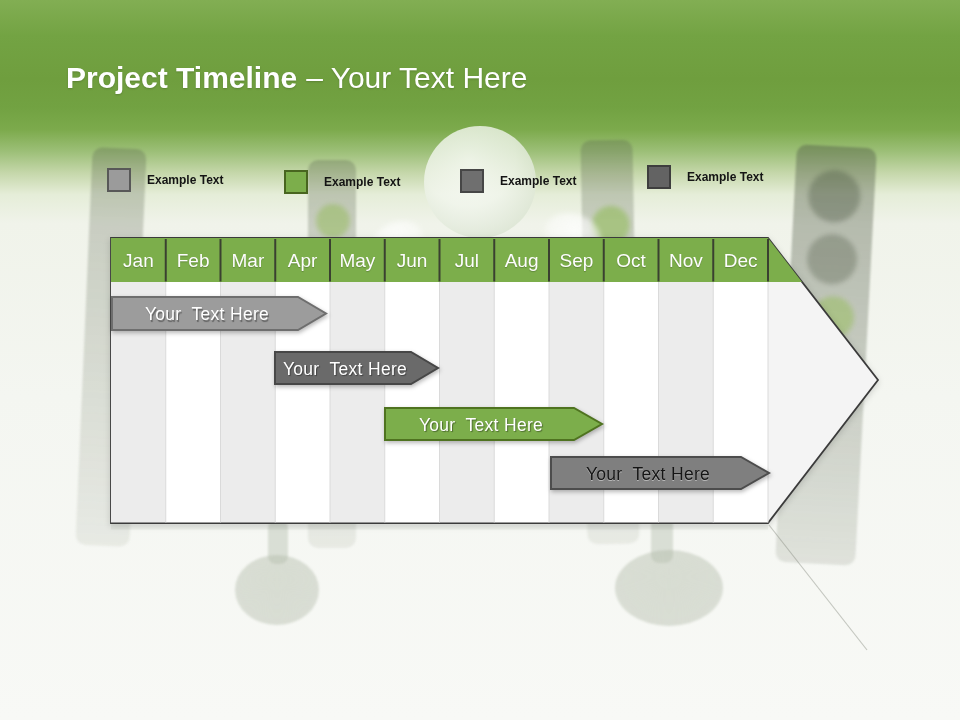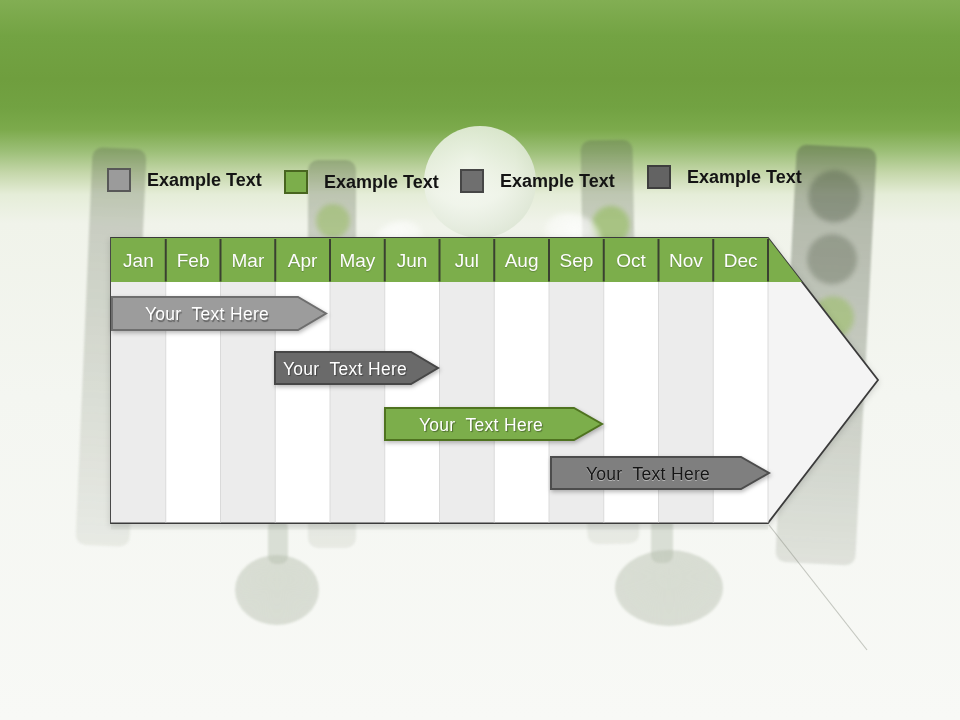--- a/index.html
+++ b/index.html
@@ -26,21 +26,21 @@
 
   
   .title{position:absolute;left:66px;top:61px;z-index:3;color:#ffffff;font-size:30px;
     text-shadow:0 1px 2px rgba(0,0,0,.18);white-space:nowrap;}
   .title .bold{font-weight:700;}
   .title .reg{font-weight:400;margin-left:9px;}
 
   
   .legend-item{position:absolute;z-index:3;display:flex;align-items:center;}
   .swatch{width:20px;height:20px;border:2px solid #555;flex:0 0 auto;}
-  .legend-label{margin-left:16px;font-size:18px;font-weight:700;color:#141414;white-space:nowrap;}
+  .legend-label{margin-left:16px;font-size:12px;font-weight:700;color:#141414;white-space:nowrap;}
 
   
   svg.gantt{position:absolute;left:0;top:0;z-index:2;}
   .arrow-outline{filter:drop-shadow(0 2px 3px rgba(0,0,0,.15));}
   .gridline{stroke:#dadada;stroke-width:1;}
   .hdr-div{stroke:#3a4130;stroke-width:2;}
   .month{font-size:19px;fill:#fdfdfd;text-anchor:middle;text-shadow:0 1px 1px rgba(0,0,0,.22);}
   .bar{stroke-width:2;filter:drop-shadow(1px 2px 2px rgba(0,0,0,.28));}
   .bar-label{font-size:17.5px;text-anchor:middle;white-space:pre;letter-spacing:.3px;}
   .lbl-light{text-shadow:1px 1.5px 1px rgba(0,0,0,.38);}
@@ -65,20 +65,23 @@
     <span class="lens" style="left:24px;top:150px;width:42px;height:42px;background:rgba(150,190,90,.5);"></span>
   </div>
   <div class="decor head" style="left:424px;top:126px;width:112px;height:112px;"></div>
   <div class="decor hand" style="left:372px;top:222px;width:52px;height:38px;transform:rotate(-20deg);"></div>
   <div class="decor hand" style="left:544px;top:214px;width:58px;height:42px;transform:rotate(18deg);"></div>
   <div class="decor pole" style="left:268px;top:520px;width:20px;height:44px;"></div>
   <div class="decor base" style="left:235px;top:555px;width:84px;height:70px;"></div>
   <div class="decor pole" style="left:651px;top:517px;width:22px;height:46px;"></div>
   <div class="decor base" style="left:615px;top:550px;width:108px;height:76px;"></div>
 
+  <div class="title">
+    <span class="bold">Project Timeline</span><span class="reg">– Your Text Here</span>
+  </div>
 
   <div class="legend-item" style="left:107px;top:168px;">
     <span class="swatch" style="background: rgb(155, 155, 155); border-color: rgb(88, 88, 88);"></span>
     <span class="legend-label">Example Text</span>
   </div>
   <div class="legend-item" style="left:284px;top:170px;">
     <span class="swatch" style="background: rgb(124, 174, 75); border-color: rgb(72, 101, 31);"></span>
     <span class="legend-label">Example Text</span>
   </div>
   <div class="legend-item" style="left:460px;top:169px;">

